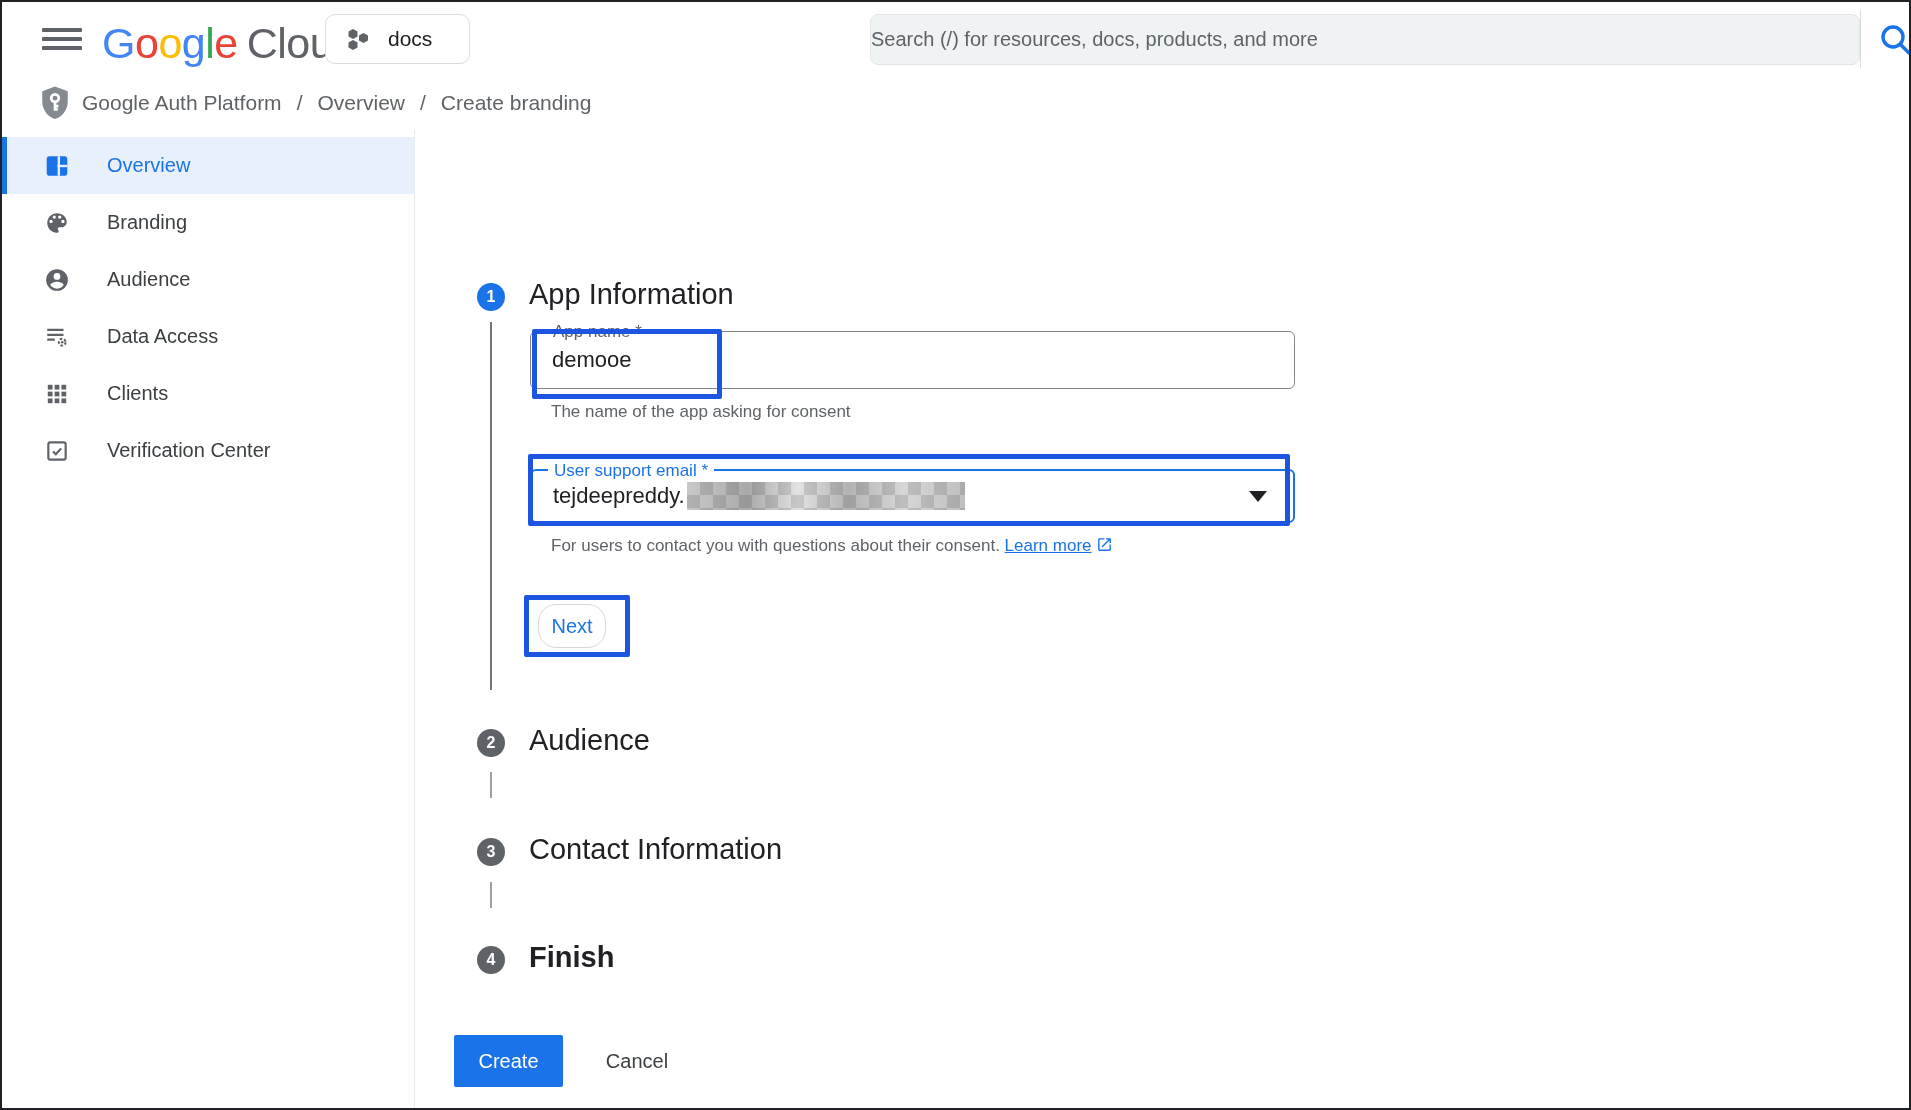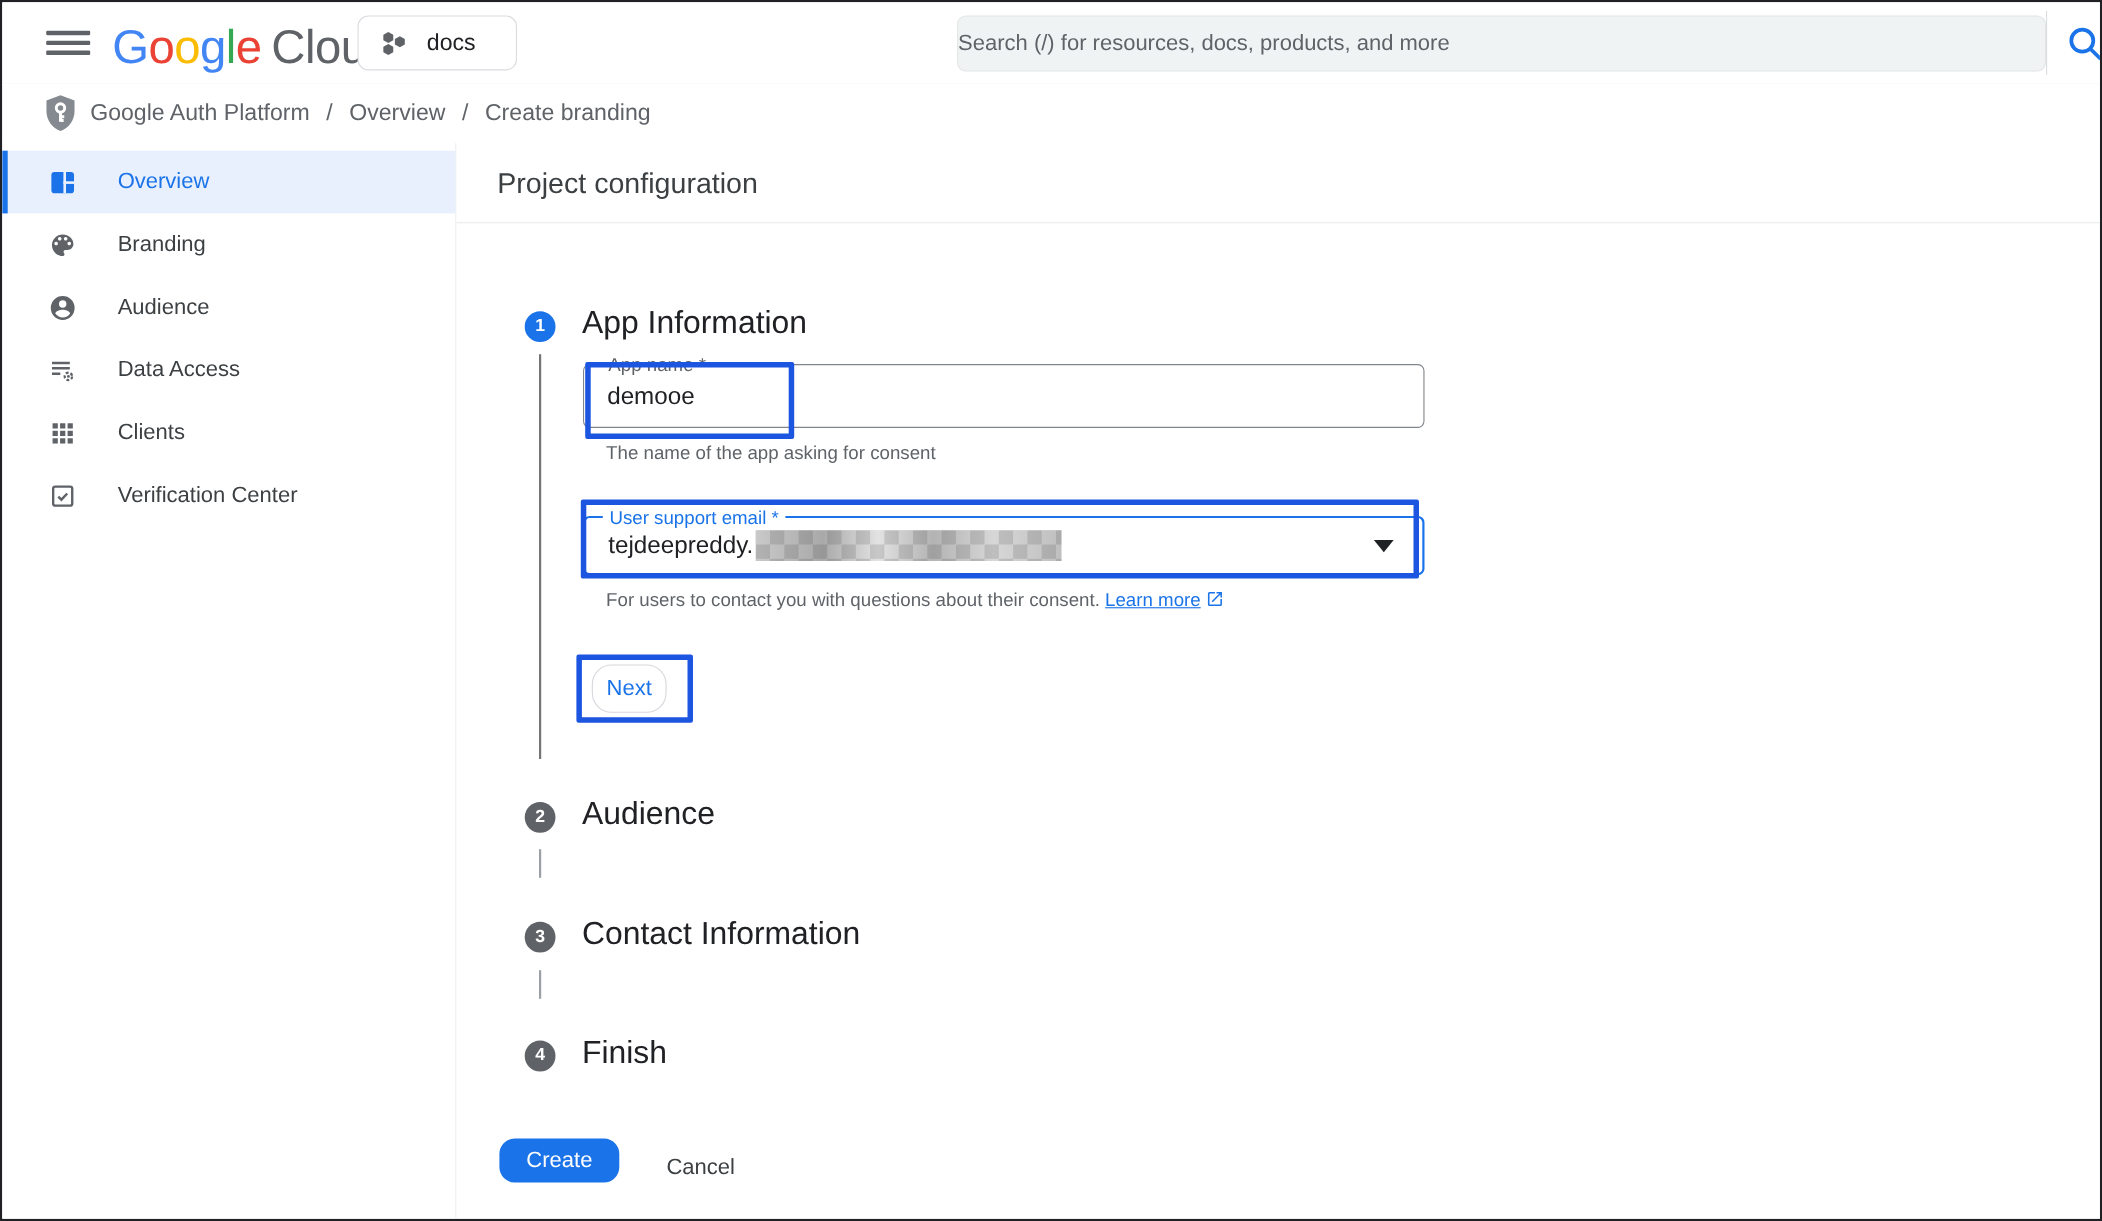--- a/index.html
+++ b/index.html
@@ -67,21 +67,21 @@
   .dd-arrow{position:absolute;right:26px;top:50%;margin-top:-5px;width:0;height:0;
     border-left:9px solid transparent;border-right:9px solid transparent;border-top:11px solid #1f2124;}
   .helper{position:absolute;font-size:17px;color:#5f6368;}
   .helper a{color:#1a73e8;text-decoration:underline;cursor:pointer;}
   .ext-icon{display:inline-block;vertical-align:-2px;margin-left:4px;}
   
   .anno{position:absolute;border:5px solid #1c55e0;border-radius:2px;box-sizing:border-box;pointer-events:none;z-index:6;}
   
   .next-btn{position:absolute;left:123px;top:474px;width:68px;height:44px;border-radius:18px;background:#fff;
     border:1px solid #d5d8dc;color:#1a73e8;font-size:20px;font-weight:500;font-family:inherit;cursor:pointer;}
-  .create-btn{position:absolute;left:39px;top:905px;width:109px;height:40px;border-radius:14px;background:#1a73e8;
+  .create-btn{position:absolute;left:39px;top:905px;width:109px;height:52px;border-radius:2px;background:#1a73e8;
     border:none;color:#fff;font-size:20px;font-weight:500;font-family:inherit;cursor:pointer;}
   .cancel-btn{position:absolute;left:168px;top:905px;width:108px;height:52px;background:transparent;border:none;
     color:#3c4043;font-size:20px;font-weight:500;font-family:inherit;cursor:pointer;text-align:center;}
 </style>
 </head>
 <body>
 
 <div class="screen">
 
   <div class="topbar">
@@ -191,23 +191,20 @@
         <svg width="26" height="26" viewBox="0 0 24 24">
           <rect x="4" y="4" width="16" height="16" rx="1.8" fill="none" stroke="#5f6368" stroke-width="2"></rect>
           <path d="M8.3 12.4l2.6 2.6 4.9-5.2" fill="none" stroke="#5f6368" stroke-width="2"></path>
         </svg>
       </span>
       <span class="nlabel">Verification Center</span>
     </div>
   </nav>
 
   <main class="main">
-    <div class="main-titlebar">
-      <span class="main-title">Project configuration</span>
-    </div>
 
     <div class="step-circle active" style="left:62px;top:153px;">
       <span>1</span>
     </div>
     <h2 class="step-heading" style="left:114px;top:148px;margin:0;font-weight:400;">App Information</h2>
     <div class="vline" style="left:75px;top:192px;height:368px;"></div>
 
     <div class="field plain" style="left:115px;top:201px;width:765px;height:58px;">
       <span class="flabel">App name *</span>
       <span class="fvalue">demooe</span>
@@ -239,21 +236,21 @@
 
     <div class="step-circle inactive" style="left:62px;top:708px;">
       <span>3</span>
     </div>
     <h2 class="step-heading" style="left:114px;top:703px;margin:0;font-weight:400;">Contact Information</h2>
     <div class="vconn" style="left:75px;top:752px;height:26px;"></div>
 
     <div class="step-circle inactive" style="left:62px;top:816px;">
       <span>4</span>
     </div>
-    <h2 class="step-heading" style="left:114px;top:811px;margin:0;font-weight:400;">Finish</h2>
+    <h2 class="step-heading" style="left:114px;top:811px;margin:0;font-weight:700;">Finish</h2>
 
     <button class="create-btn">Create</button>
     <button class="cancel-btn">Cancel</button>
 
     <div class="anno" style="left:117px;top:199px;width:190px;height:70px;"></div>
     <div class="anno" style="left:113px;top:324px;width:762px;height:72px;"></div>
     <div class="anno" style="left:109px;top:465px;width:106px;height:62px;"></div>
   </main>
 
 </div>

